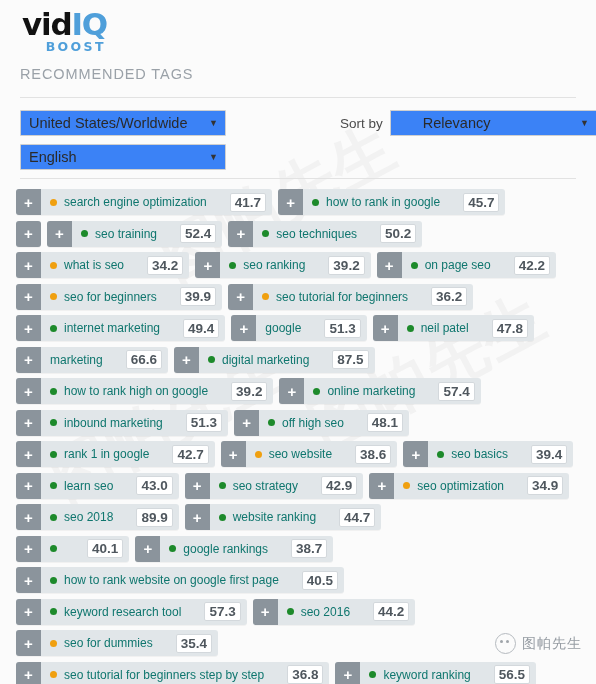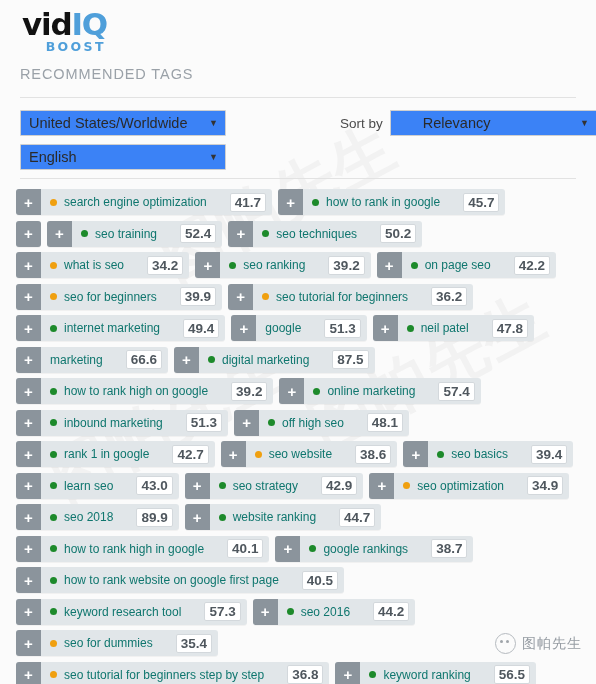--- a/index.html
+++ b/index.html
@@ -529,21 +529,20 @@
             <span class="tag-label">website ranking</span>
             <span class="tag-score">44.7</span>
           </div>
         </div>
       </div>
       <div class="tag-row">
         <div class="tag">
           <div class="tag-add">+</div>
           <div class="tag-body">
             <span class="tag-dot dot-green"></span>
-            <span class="tag-label">how to rank high in google</span>
             <span class="tag-score">40.1</span>
           </div>
         </div>
         <div class="tag">
           <div class="tag-add">+</div>
           <div class="tag-body">
             <span class="tag-dot dot-green"></span>
             <span class="tag-label">google rankings</span>
             <span class="tag-score">38.7</span>
           </div>

